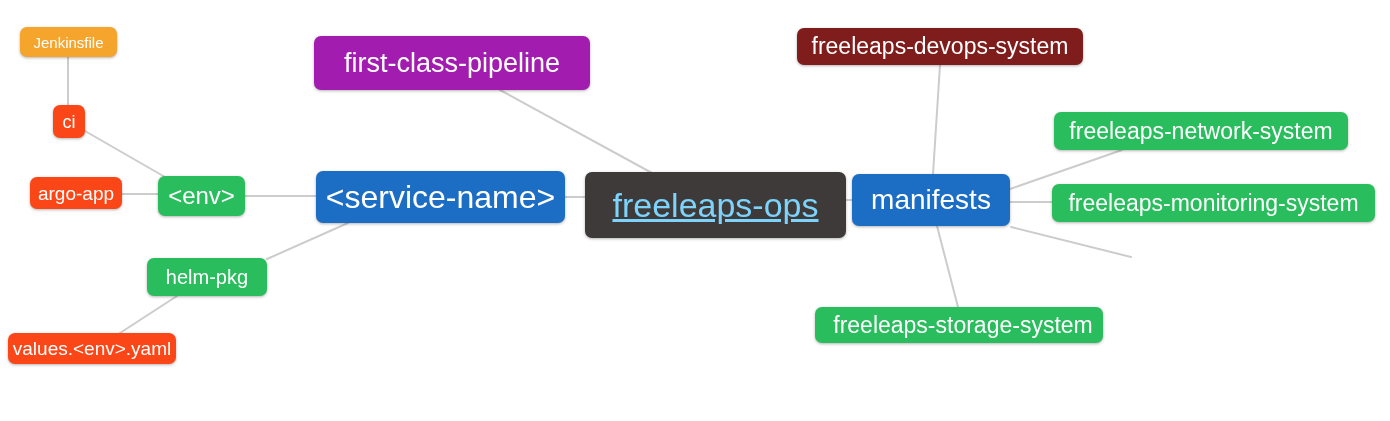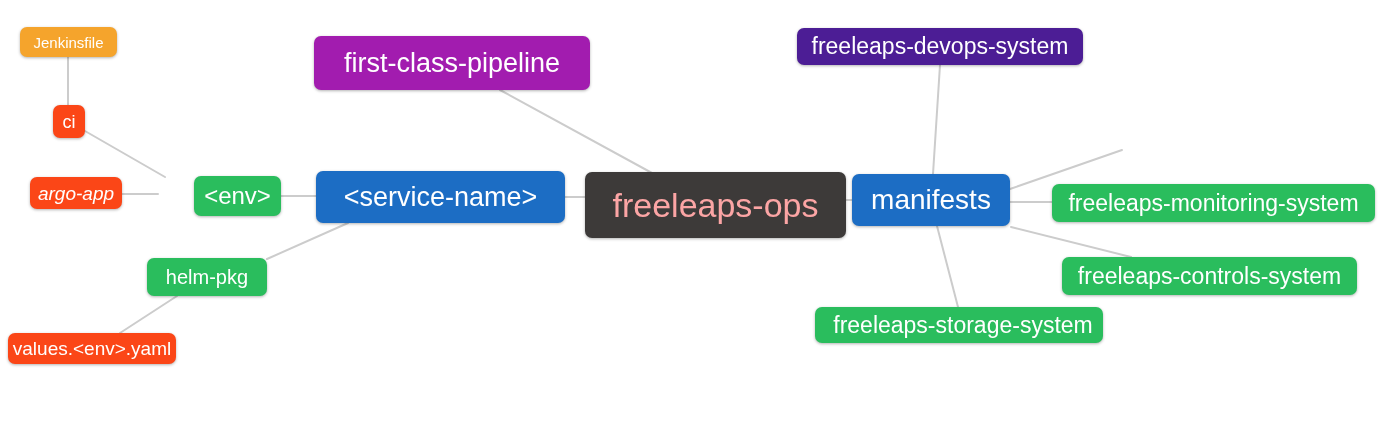--- a/index.html
+++ b/index.html
@@ -58,49 +58,49 @@
       <line x1="1010" y1="202" x2="1052" y2="202" stroke="#cccccc" stroke-width="2" stroke-linecap="round"></line>
       <line x1="1011" y1="227" x2="1131" y2="257" stroke="#cccccc" stroke-width="2" stroke-linecap="round"></line>
       <line x1="937" y1="226" x2="958" y2="307" stroke="#cccccc" stroke-width="2" stroke-linecap="round"></line>
     </svg>
     <div class="node" style="left: 20px; top: 27px; width: 97px; height: 30px; background: rgb(245, 164, 44);">
       <span style="font-size: 15px; color: rgb(255, 255, 255);">Jenkinsfile</span>
     </div>
     <div class="node" style="left: 53px; top: 105px; width: 32px; height: 33px; background: rgb(251, 70, 23);">
       <span style="font-size: 18px; color: rgb(255, 255, 255);">ci</span>
     </div>
-    <div class="node" style="left: 30px; top: 177px; width: 92px; height: 32px; background: rgb(251, 70, 23); font-style: italic;">
+    <div class="node" style="left: 30px; top: 177px; width: 92px; height: 32px; background: rgb(251, 70, 23);">
       <span style="font-size: 19px; color: rgb(255, 255, 255);">argo-app</span>
     </div>
-    <div class="node" style="left: 158px; top: 176px; width: 87px; height: 40px; background: rgb(42, 189, 93); margin-left: 36px;">
+    <div class="node" style="left: 158px; top: 176px; width: 87px; height: 40px; background: rgb(42, 189, 93);">
       <span style="font-size: 24px; color: rgb(255, 255, 255);">&lt;env&gt;</span>
     </div>
     <div class="node" style="left: 147px; top: 258px; width: 120px; height: 38px; background: rgb(42, 189, 93);">
       <span style="font-size: 20px; color: rgb(255, 255, 255);">helm-pkg</span>
     </div>
     <div class="node" style="left: 8px; top: 333px; width: 168px; height: 31px; background: rgb(251, 70, 23);">
       <span style="font-size: 19px; color: rgb(255, 255, 255);">values.&lt;env&gt;.yaml</span>
     </div>
     <div class="node" style="left: 314px; top: 36px; width: 276px; height: 54px; background: #a21caf;">
       <span style="font-size: 27px; color: rgb(255, 255, 255);">first-class-pipeline</span>
     </div>
     <div class="node" style="left: 316px; top: 171px; width: 249px; height: 52px; background: rgb(28, 109, 196);">
-      <span style="font-size: 27px; color: rgb(255, 255, 255);">&lt;service-name&gt;</span>
+      <span style="font-size: 32px; color: rgb(255, 255, 255);">&lt;service-name&gt;</span>
     </div>
     <div class="node" style="left: 585px; top: 172px; width: 261px; height: 66px; background: rgb(61, 58, 57);">
-      <span style="font-size: 34px; color: #fca5a5;">freeleaps-ops</span>
+      <span style="font-size: 34px; color: #7dd3fc; text-decoration: underline;">freeleaps-ops</span>
     </div>
     <div class="node" style="left: 852px; top: 174px; width: 158px; height: 52px; background: rgb(28, 109, 196);">
       <span style="font-size: 28px; color: rgb(255, 255, 255); text-align: right;">manifests</span>
     </div>
-    <div class="node" style="left: 797px; top: 28px; width: 286px; height: 37px; background: #4c1d95;">
+    <div class="node" style="left: 797px; top: 28px; width: 286px; height: 37px; background: #7f1d1d;">
       <span style="font-size: 23px; color: rgb(255, 255, 255);">freeleaps-devops-system</span>
+    </div>
+    <div class="node" style="left: 1054px; top: 112px; width: 294px; height: 38px; background: rgb(42, 189, 93);">
+      <span style="font-size: 23px; color: rgb(255, 255, 255);">freeleaps-network-system</span>
     </div>
     <div class="node" style="left: 1052px; top: 184px; width: 323px; height: 38px; background: rgb(42, 189, 93);">
       <span style="font-size: 23px; color: rgb(255, 255, 255);">freeleaps-monitoring-system</span>
-    </div>
-    <div class="node" style="left: 1062px; top: 257px; width: 295px; height: 38px; background: rgb(42, 189, 93);">
-      <span style="font-size: 23px; color: rgb(255, 255, 255);">freeleaps-controls-system</span>
     </div>
     <div class="node" style="left: 815px; top: 307px; width: 288px; height: 36px; background: rgb(42, 189, 93); padding-left: 8px;">
       <span style="font-size: 23px; color: rgb(255, 255, 255);">freeleaps-storage-system</span>
     </div>
   </div>
 
 </body></html>

